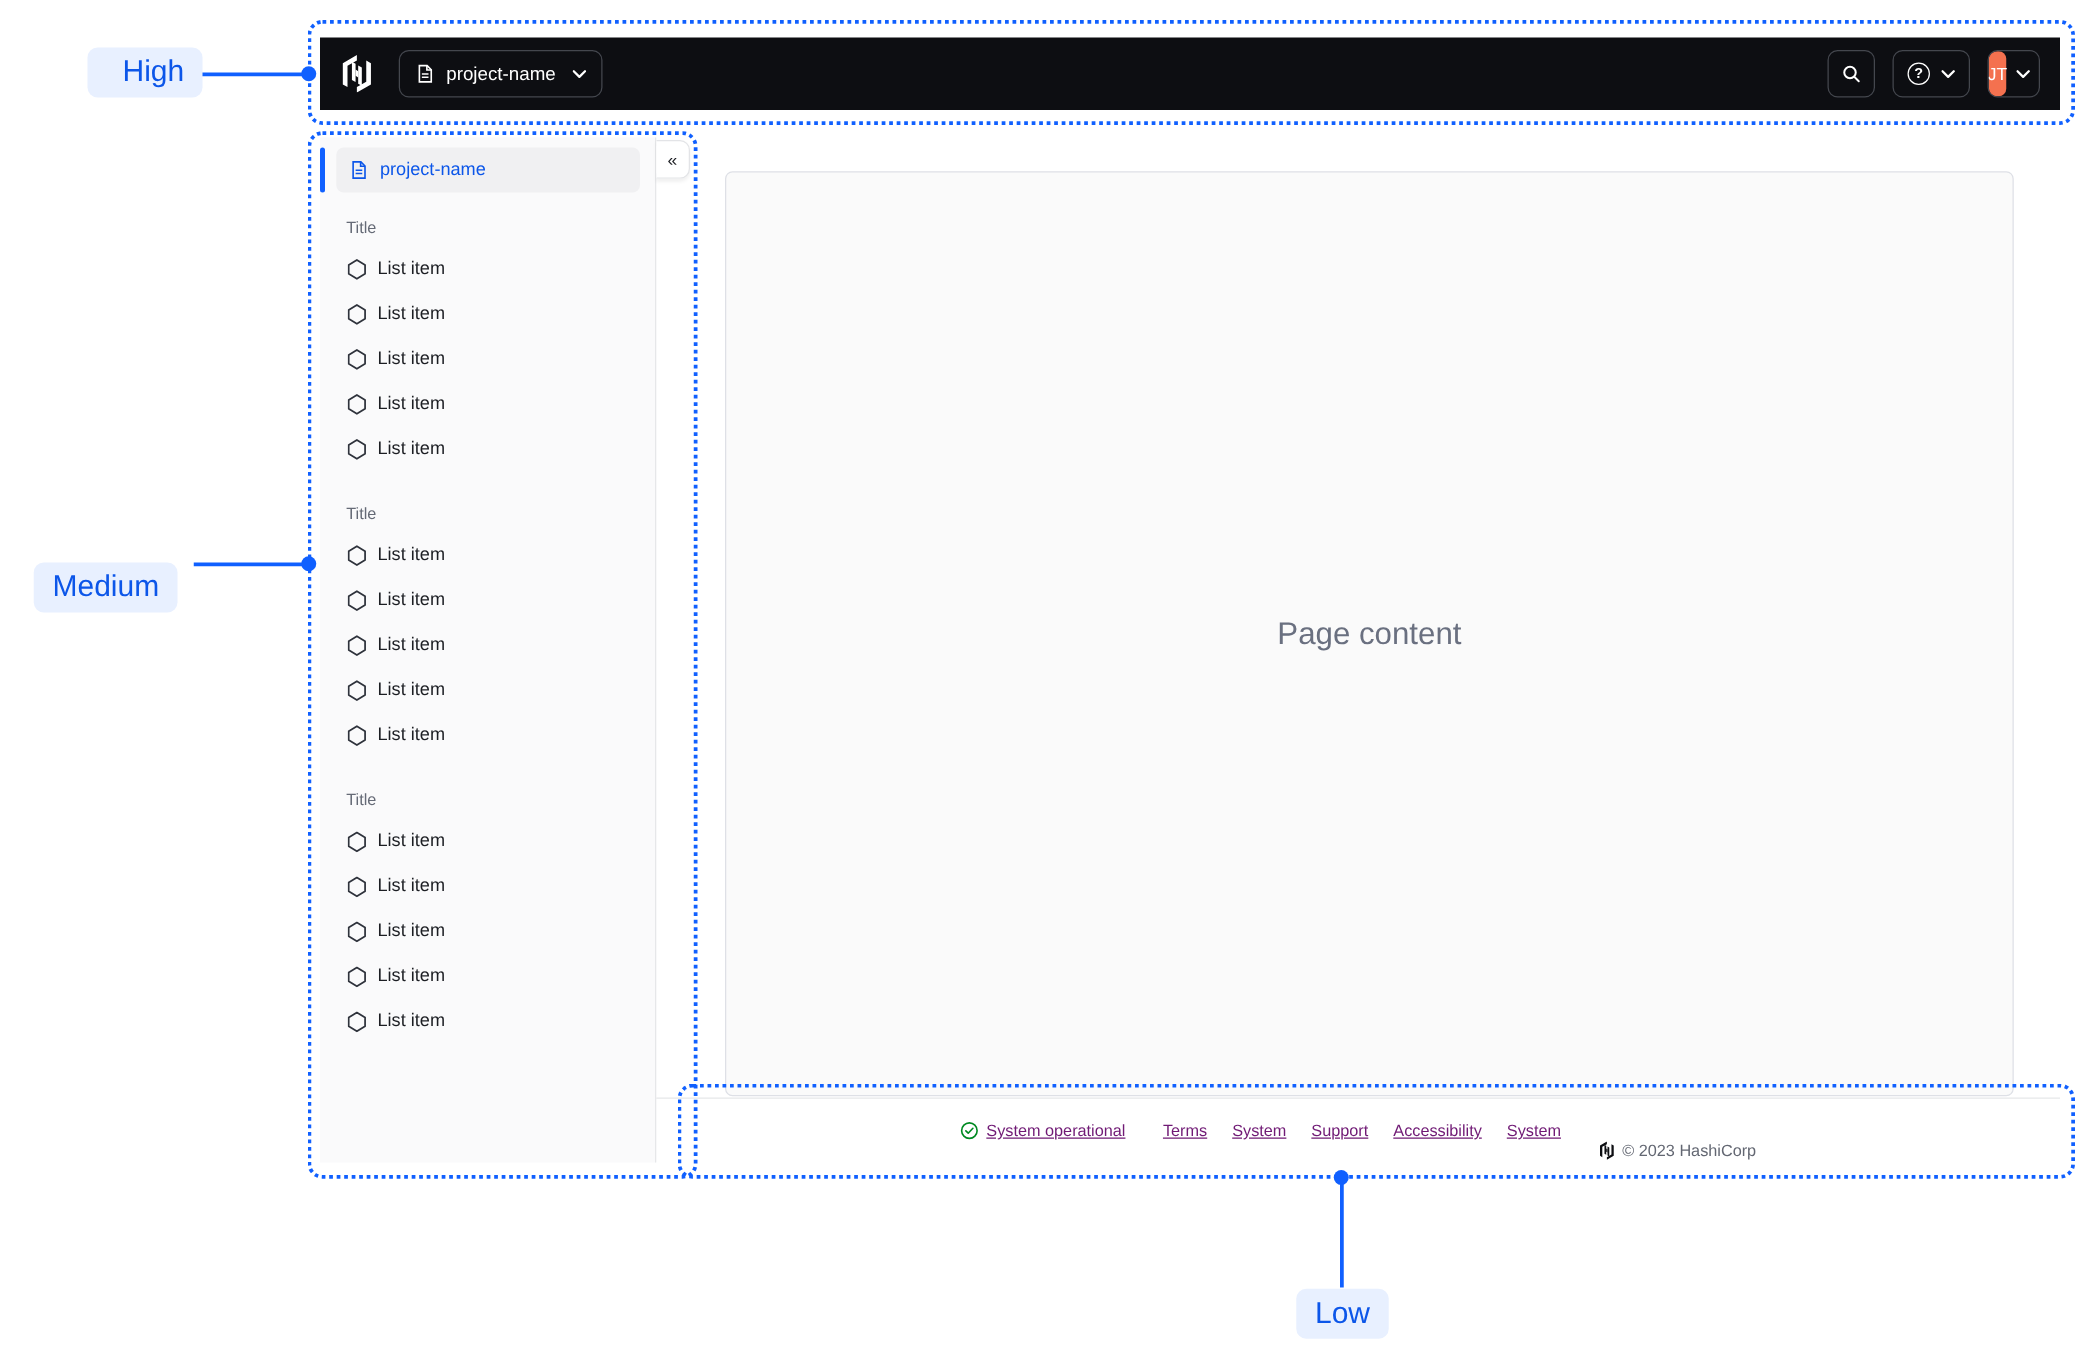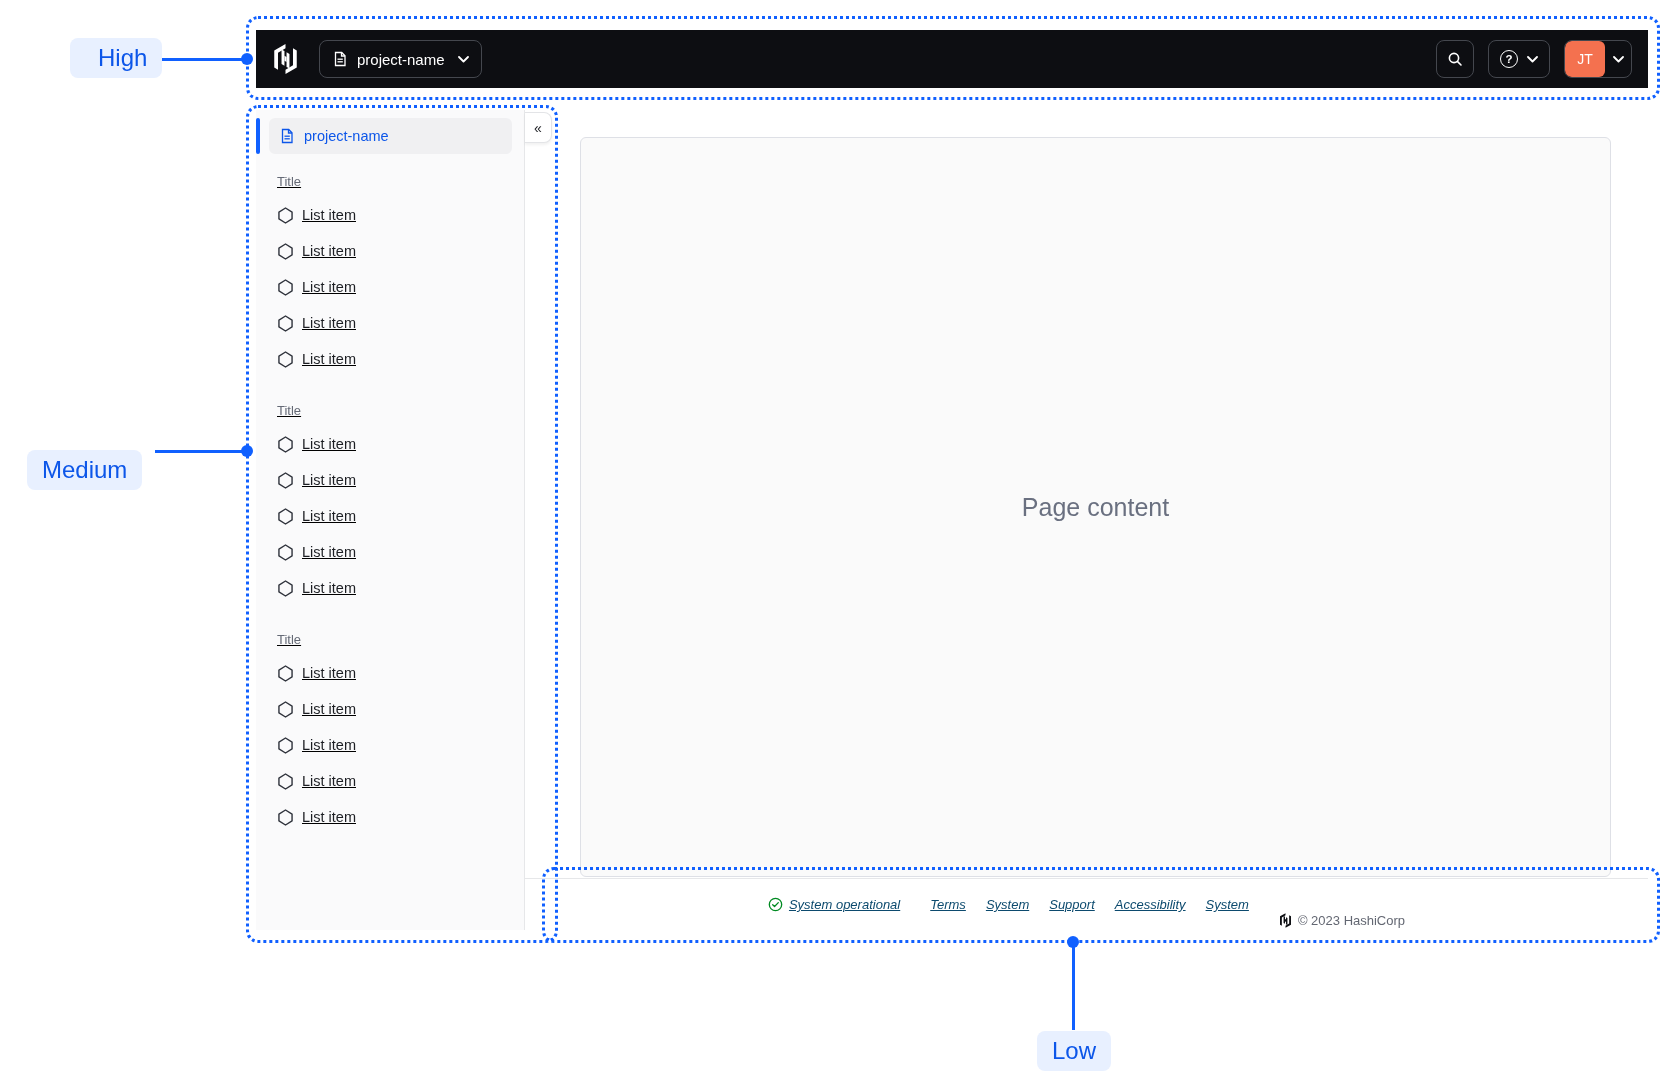--- a/index.html
+++ b/index.html
@@ -35,52 +35,52 @@
   .nav-btn { display:flex; align-items:center; border:1px solid #44474E; border-radius:8px; height:38px;
              background:transparent; color:#fff; cursor:pointer; }
   .proj-btn { padding:0 12px; gap:9px; }
   .proj-label { font-size:15px; font-weight:500; color:#fff; }
   .proj-btn .chev { margin-left:4px; }
   .icon-btn { width:38px; justify-content:center; }
   .help-btn { padding:0 11px; gap:9px; }
   .help-circle { width:18px; height:18px; border:1.6px solid #fff; border-radius:50%; display:flex;
                  align-items:center; justify-content:center; font-size:11.5px; font-weight:700; color:#fff; }
   .avatar-btn { padding:0; overflow:hidden; }
-  .avatar-sq { width:40px; height:36px; background:#F4714F; border-radius:6px; display:flex;
+  .avatar-sq { width:14px; height:36px; background:#F4714F; border-radius:6px; display:flex;
                align-items:center; justify-content:center; color:#fff; font-size:14px; font-weight:500; }
   .avatar-btn .chev-wrap { width:26px; display:flex; justify-content:center; }
 
   
   .sidebar { position:absolute; left:256px; top:110px; width:269px; height:820px; background:#FAFAFB;
              border-right:1px solid #E6E7E9; }
   .side-header { position:relative; padding:8px 12px 0 13px; }
   .accent-bar { position:absolute; left:0; top:8px; width:4px; height:36px; background:#1060FF; border-radius:2px; }
   .active-item { height:36px; background:#F0F0F2; border-radius:6px; display:flex; align-items:center;
                  gap:9px; padding:0 10px; color:#0C56E9; font-size:14.5px; font-weight:500; cursor:pointer; }
   .collapse-btn { position:absolute; left:525px; top:112px; width:27px; height:31px; background:#fff;
                   border:1px solid #E3E4E7; border-left:none; border-radius:0 8px 8px 0;
                   box-shadow:0 2px 3px rgba(0,0,0,.06); display:flex; align-items:center; justify-content:center;
                   font-size:14px; color:#1c1e23; cursor:pointer; }
-  .side-nav { padding-top:20px;text-decoration:underline; }
+  .side-nav { padding-top:20px; }
   .nav-section { margin-bottom:26px; }
   .nav-title { margin:0 0 8px 21px; font-size:13px; color:#656A76; }
   .nav-item { height:36px; display:flex; align-items:center; gap:9px; padding-left:22px;
               font-size:14.5px; color:#1C1E23; cursor:pointer; }
   .hex-icon { flex:0 0 auto; display:flex; }
 
   
   .content-box { position:absolute; left:580px; top:137px; width:1031px; height:740px; background:#FAFAFA;
                  border:1px solid #DEE0E6; border-radius:6px; display:flex; align-items:center; justify-content:center; }
   .content-placeholder { font-size:25px; color:#6A7080; }
 
   
   .footer { position:absolute; left:525px; top:878px; width:1123px; height:52px; border-top:1px solid #E6E7E9;
             display:flex; align-items:center; justify-content:center; gap:30px; }
   .foot-status { display:flex; align-items:center; gap:6px; }
-  .foot-link { font-size:13px; color:#0c4a6e; text-decoration:underline; cursor:pointer;font-style:italic; }
+  .foot-link { font-size:13px; color:#701a75; text-decoration:underline; cursor:pointer; }
   .foot-copy { display:flex; align-items:center; gap:6px; font-size:13px; color:#636772;margin-top:32px; }
 </style>
 </head>
 <body>
 
 <div class="stage">
 
   <div class="navbar">
     <div class="nav-left">
       <span style="display:flex;">

